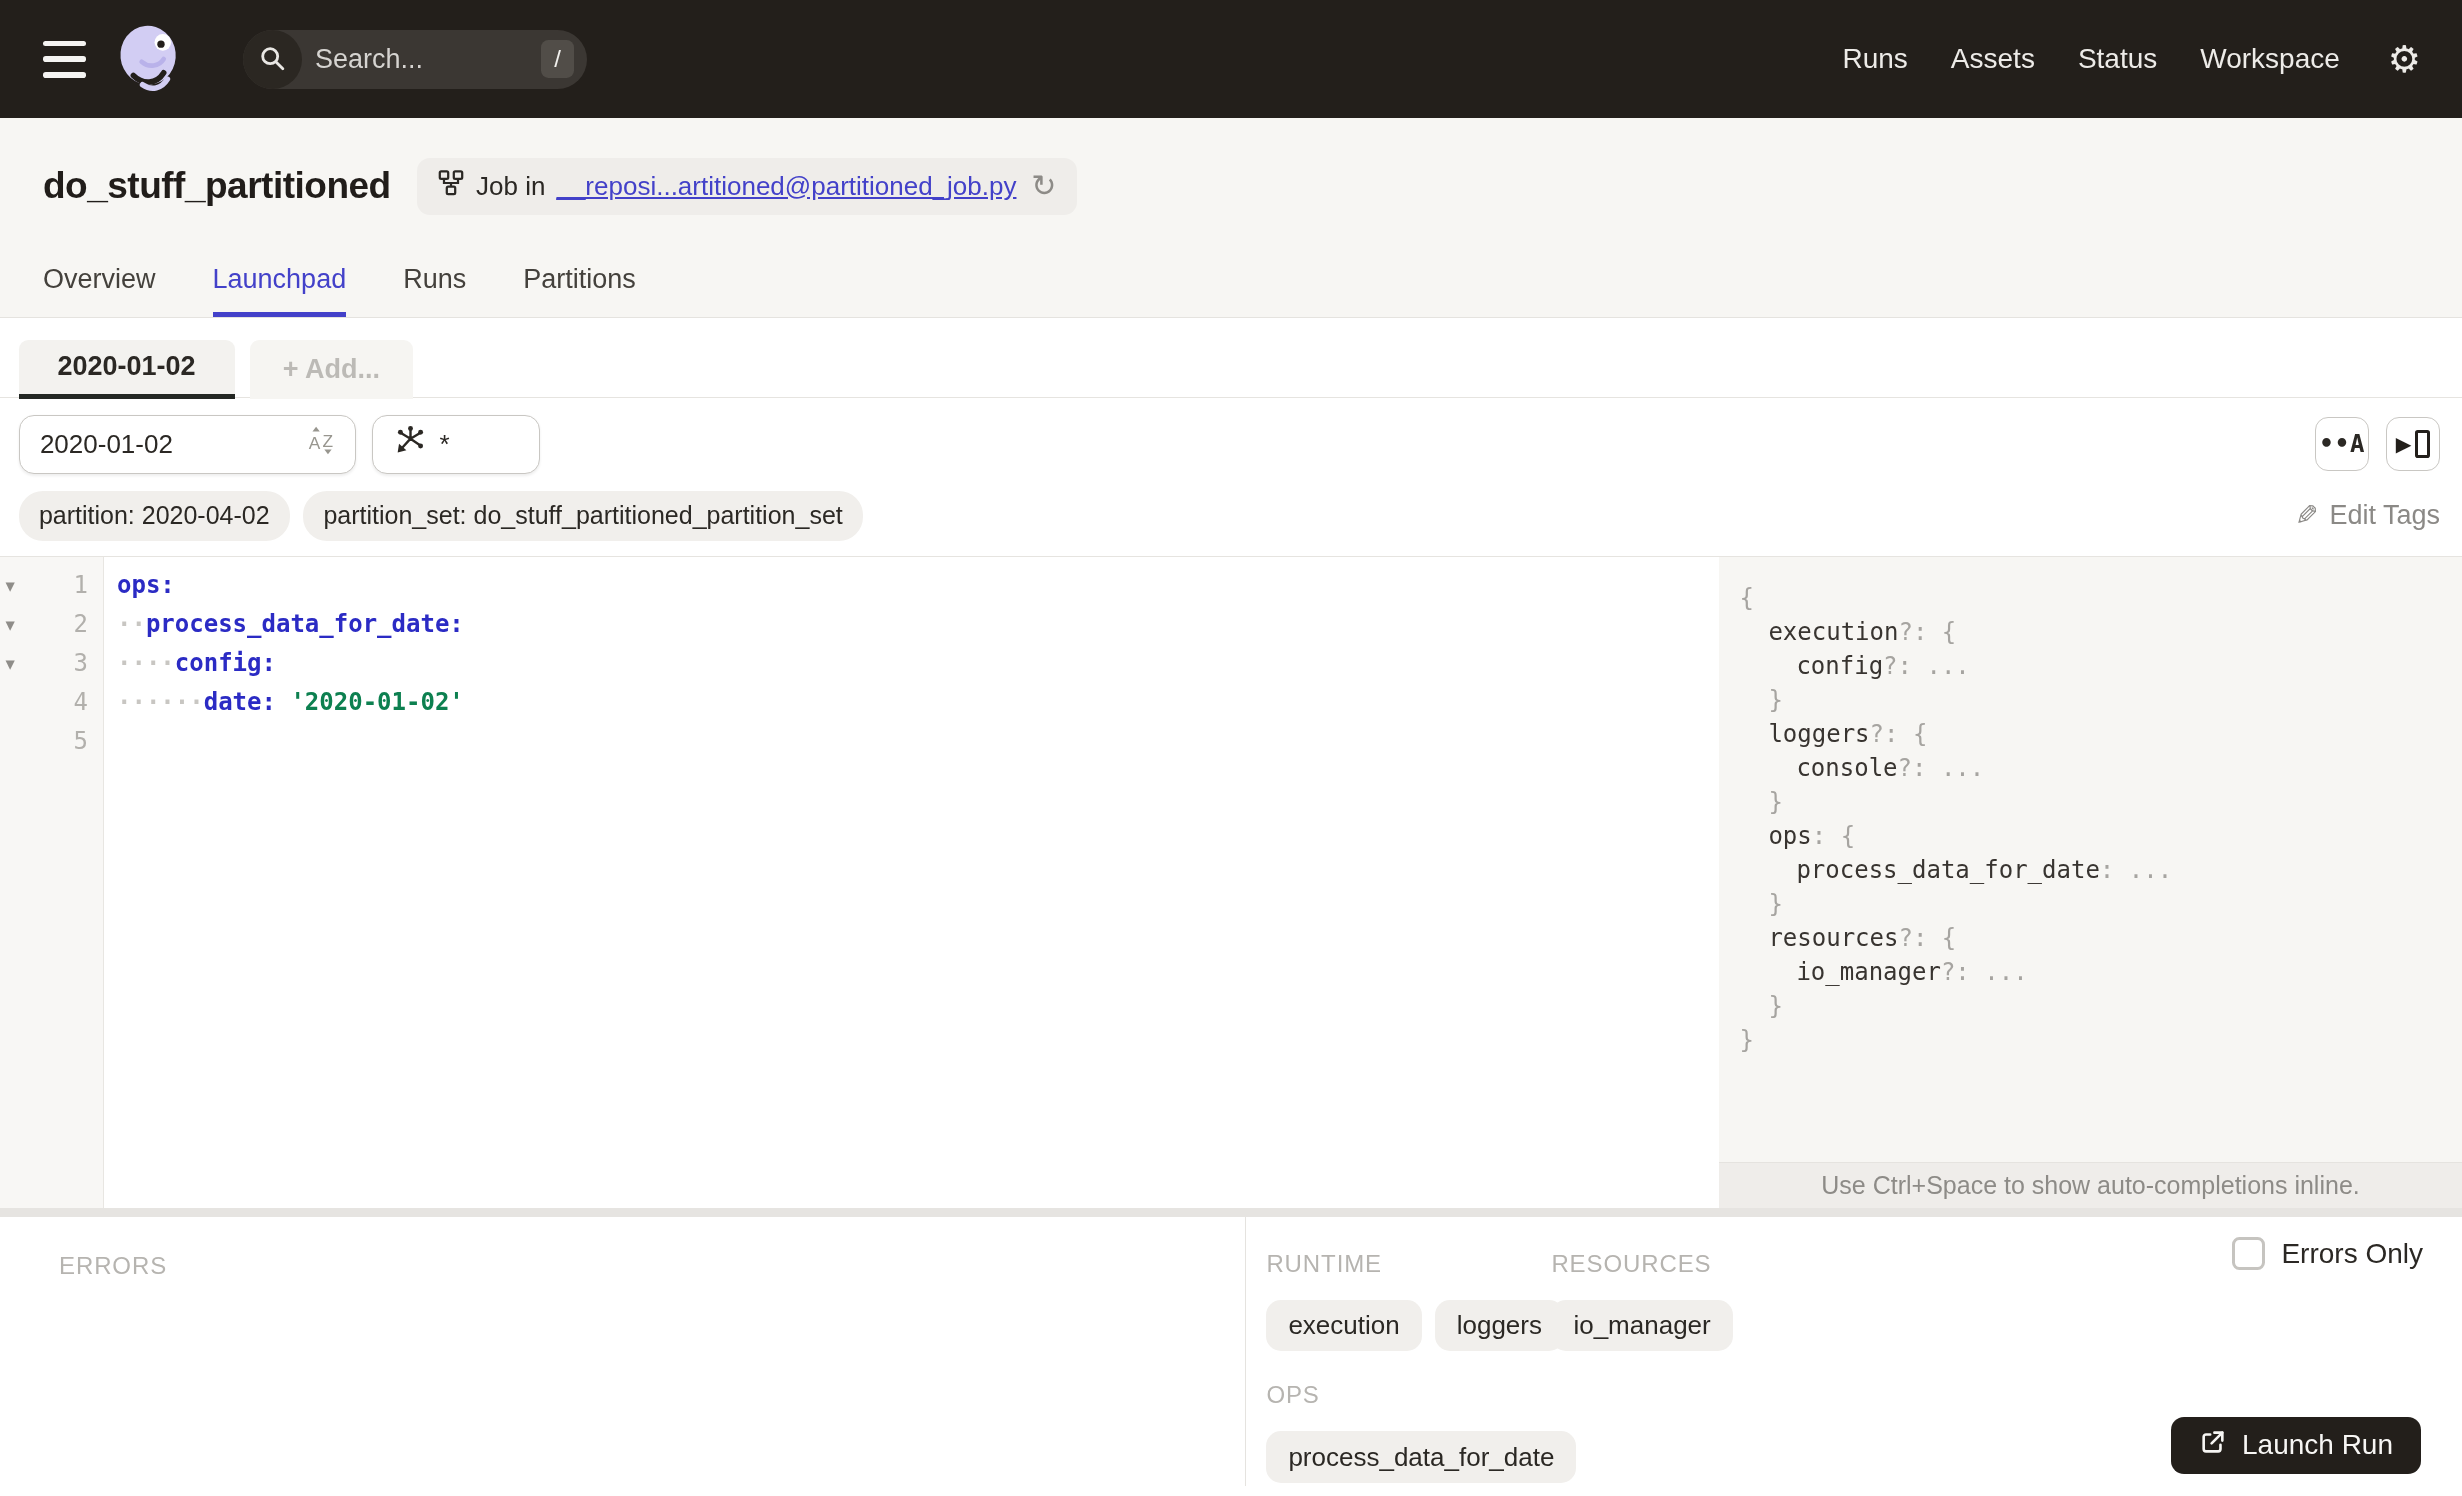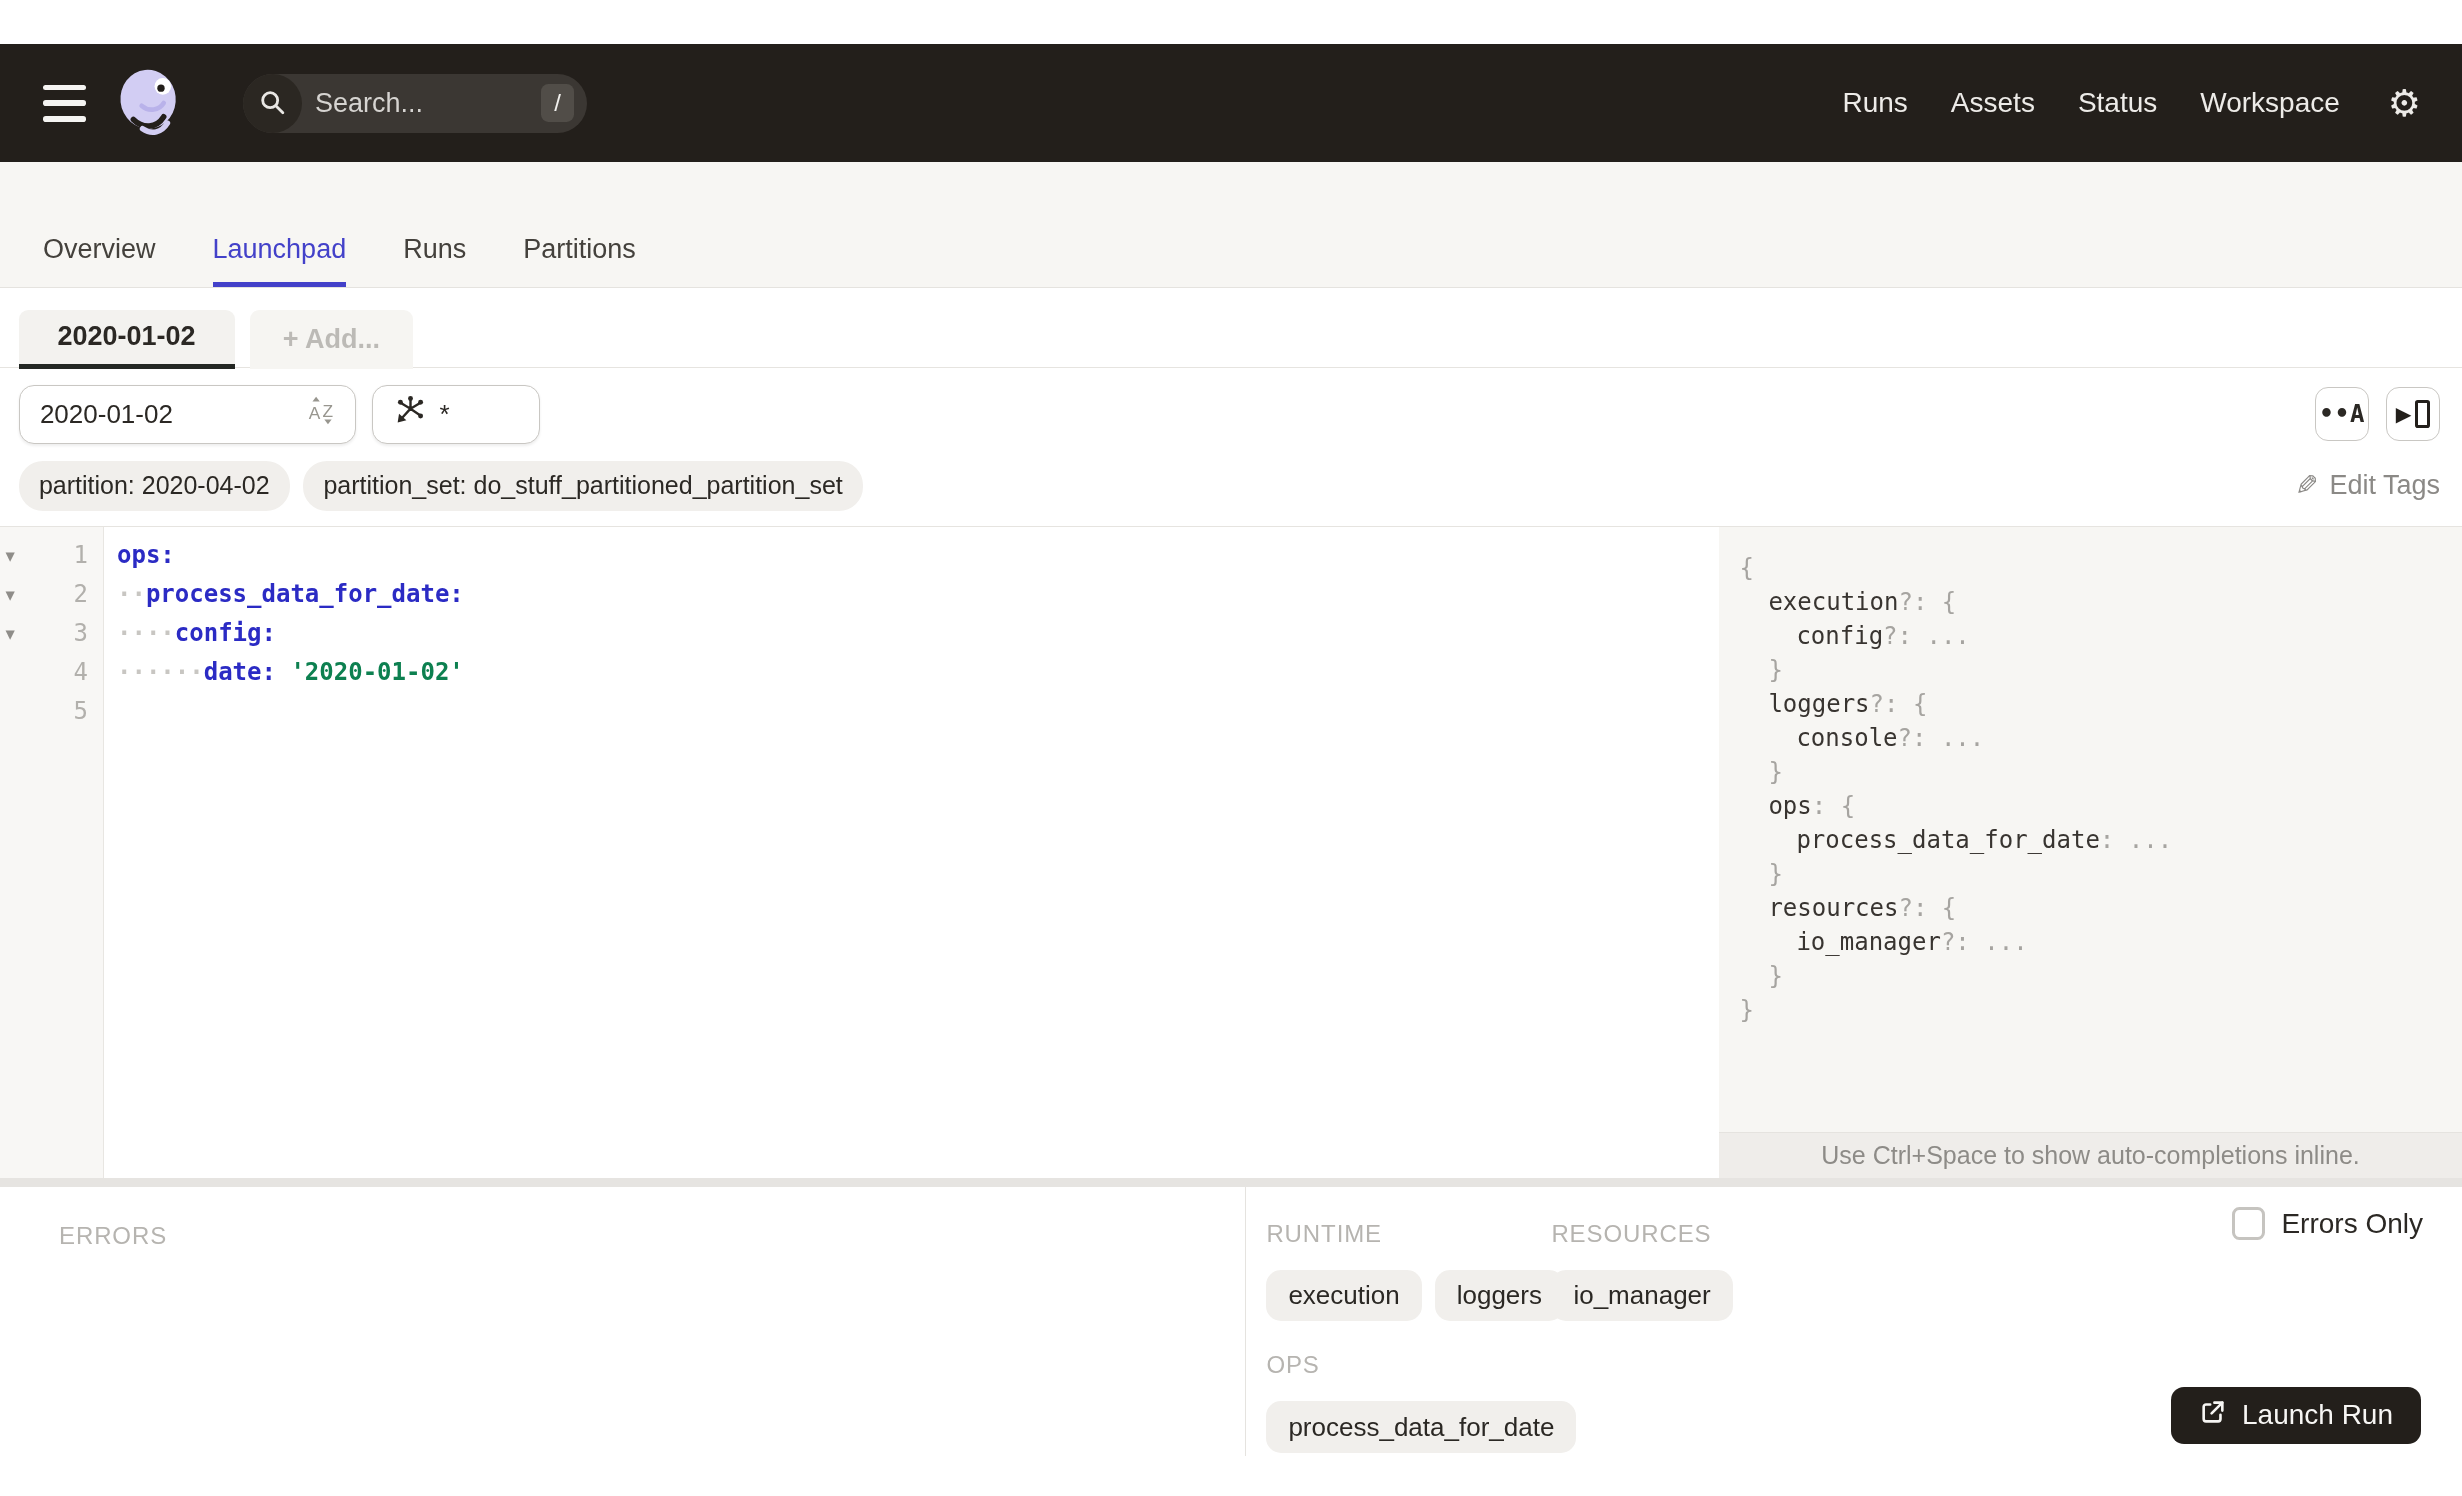--- a/index.html
+++ b/index.html
@@ -1,21 +1,21 @@
 <!DOCTYPE html>
 <html style="font-size:15px"><head>
 <meta charset="utf-8">
 <style>
   * { box-sizing: border-box; margin: 0; padding: 0; }
   html,body { width: 2462px; height: 1497px; overflow: hidden; background: #fff;
     font-family: "Liberation Sans", sans-serif; }
 
   
   .topbar { height:118px; background:#231f1b; display:flex; align-items:center;
-    padding:0 41px 0 43px;margin-top:44px; }
+    padding:0 41px 0 43px; }
   .hamburger { width:43px; height:37px; display:flex; flex-direction:column;
     justify-content:space-between; cursor:pointer; flex:none; }
   .hamburger span { display:block; height:5.6px; background:#f5f4f2; border-radius:2.8px; }
   .logo { margin-left:28px; flex:none; }
   .searchbox { margin-left:59px; width:344px; height:59px; border-radius:30px;
     background:#3b3733; display:flex; align-items:center; overflow:hidden; }
   .search-iconwrap { width:59px; height:59px; border-radius:50%; background:#2b2722;
     display:flex; align-items:center; justify-content:center; flex:none; }
   .searchbox input { flex:1; min-width:0; background:transparent; border:0; outline:none;
     font-size:27px; color:#eceae7; padding-left:13px; font-family:"Liberation Sans",sans-serif; }
@@ -160,20 +160,36 @@
   <nav class="topnav">
     <span class="topnav-item">Runs</span>
     <span class="topnav-item">Assets</span>
     <span class="topnav-item">Status</span>
     <span class="topnav-item">Workspace</span>
   </nav>
   <span class="gear">⚙</span>
 </div>
 
 <div class="header">
+  <div class="title-row">
+    <h1 class="page-title">do_stuff_partitioned</h1>
+    <div class="job-pill">
+      <span>
+        <svg width="28" height="28" viewBox="0 0 30 30" fill="none" stroke="#2b2824" stroke-width="2.4">
+          <rect x="3" y="2.5" width="9" height="8" rx="1.5"></rect>
+          <rect x="18" y="2.5" width="9" height="8" rx="1.5"></rect>
+          <rect x="10.5" y="19" width="9" height="8" rx="1.5"></rect>
+          <path d="M7.5 10.5v4.5h15v-4.5M15 15v4"></path>
+        </svg>
+      </span>
+      <span>Job in</span>
+      <span class="job-link">__reposi...artitioned@partitioned_job.py</span>
+      <span class="refresh">↻</span>
+    </div>
+  </div>
   <div class="tabs">
     <span class="tab">Overview</span>
     <span class="tab active">Launchpad</span>
     <span class="tab">Runs</span>
     <span class="tab">Partitions</span>
   </div>
 </div>
 
 <div class="config-tabs-row">
   <div class="cfg-tab active">2020-01-02</div>

